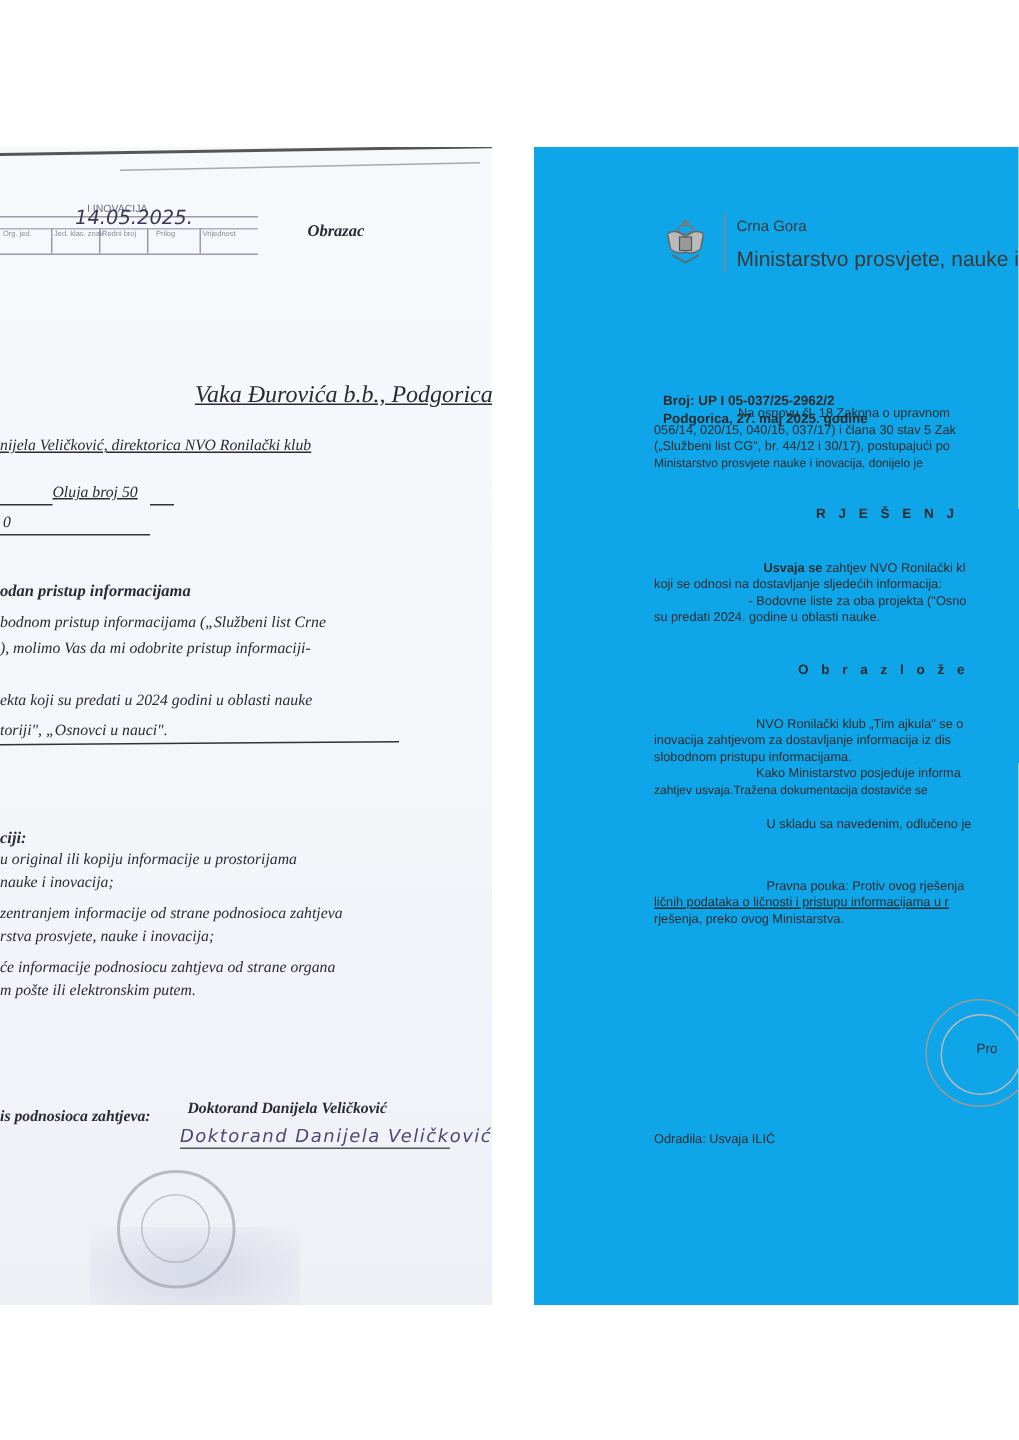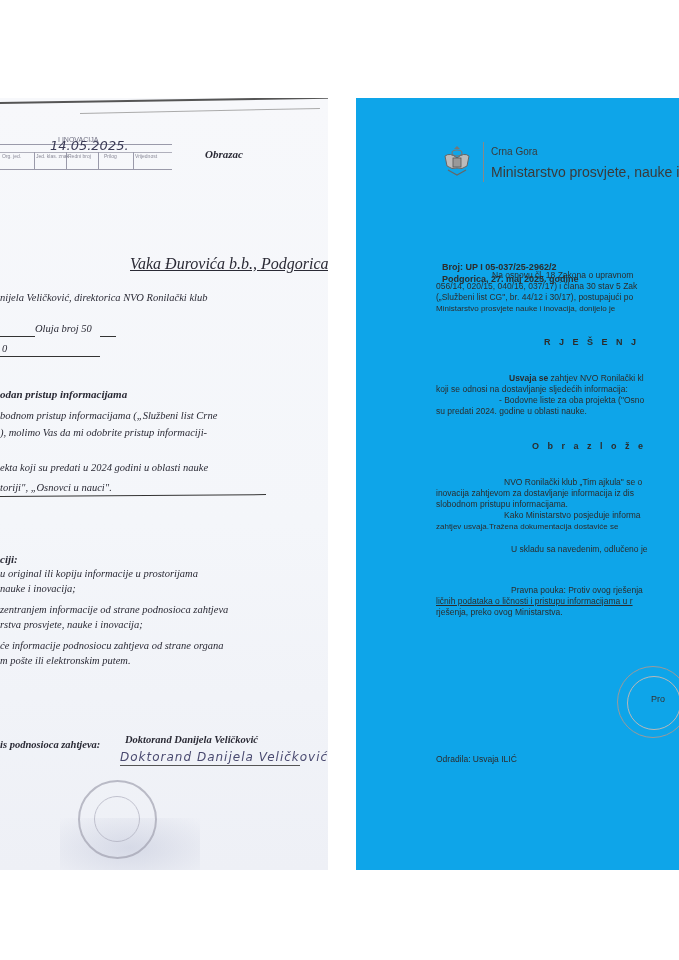--- a/index.html
+++ b/index.html
@@ -16,21 +16,21 @@
   .stamp-sub { font-size: 7px; position: absolute; left: 58px; top: 9px; }
   .stamp-grid { position: absolute; left: 0; top: 17px; width: 172px; height: 24px; border-top: 1px solid #9a9aaa; border-bottom: 1px solid #9a9aaa; }
   .stamp-grid .cell { position: absolute; top: 7px; height: 17px; border-left: 1px solid #9a9aaa; }
   .stamp-grid .hline { position: absolute; left: 0; top: 7px; width: 172px; border-top: 1px solid #b0b0bc; }
   .stamp-grid .lbl { position: absolute; font-size: 5px; top: 8px; color: #8a8a98; }
   .hand { font-family: "DejaVu Sans", sans-serif; font-style: italic; color: #3a3a55; }
   .obrazac { left: 205px; top: 50px; font-size: 11px; font-weight: bold; font-style: italic; }
   .ministry-title { left: 0; top: 120px; font-size: 13px; font-weight: bold; font-style: italic; letter-spacing: 0.1px; }
   .address { left: 130px; top: 147px; font-size: 16px; font-style: italic; text-decoration: underline; margin-top: 10px; }
   .ital { font-style: italic; font-size: 10.5px; }
-  .ul { }
+  .ul { text-decoration: underline; }
   .bold { font-weight: bold; }
   .underline-bar { position: absolute; height: 1px; background: #333; }
   .seal-left { position: absolute; left: 78px; top: 682px; width: 75px; height: 75px; border: 2px solid #9d9dac; border-radius: 50%; opacity: 0.65; }
   .seal-left-inner { position: absolute; left: 14px; top: 14px; width: 44px; height: 44px; border: 1px solid #a8a8b8; border-radius: 50%; }
   .smudge { position: absolute; left: 60px; top: 720px; width: 140px; height: 60px; background: radial-gradient(ellipse at center, rgba(190,195,215,0.5), rgba(255,255,255,0)); }
   
   .sans { font-family: "Liberation Sans", sans-serif; color: #2c2c2c; }
   .crest { position: absolute; left: 86px; top: 46px; width: 30px; height: 34px; }
   .vbar { position: absolute; left: 127px; top: 44px; width: 1px; height: 40px; background: #888; }
   .hdr1 { left: 135px; top: 48px; font-size: 10px; color: #3a3a3a; }

